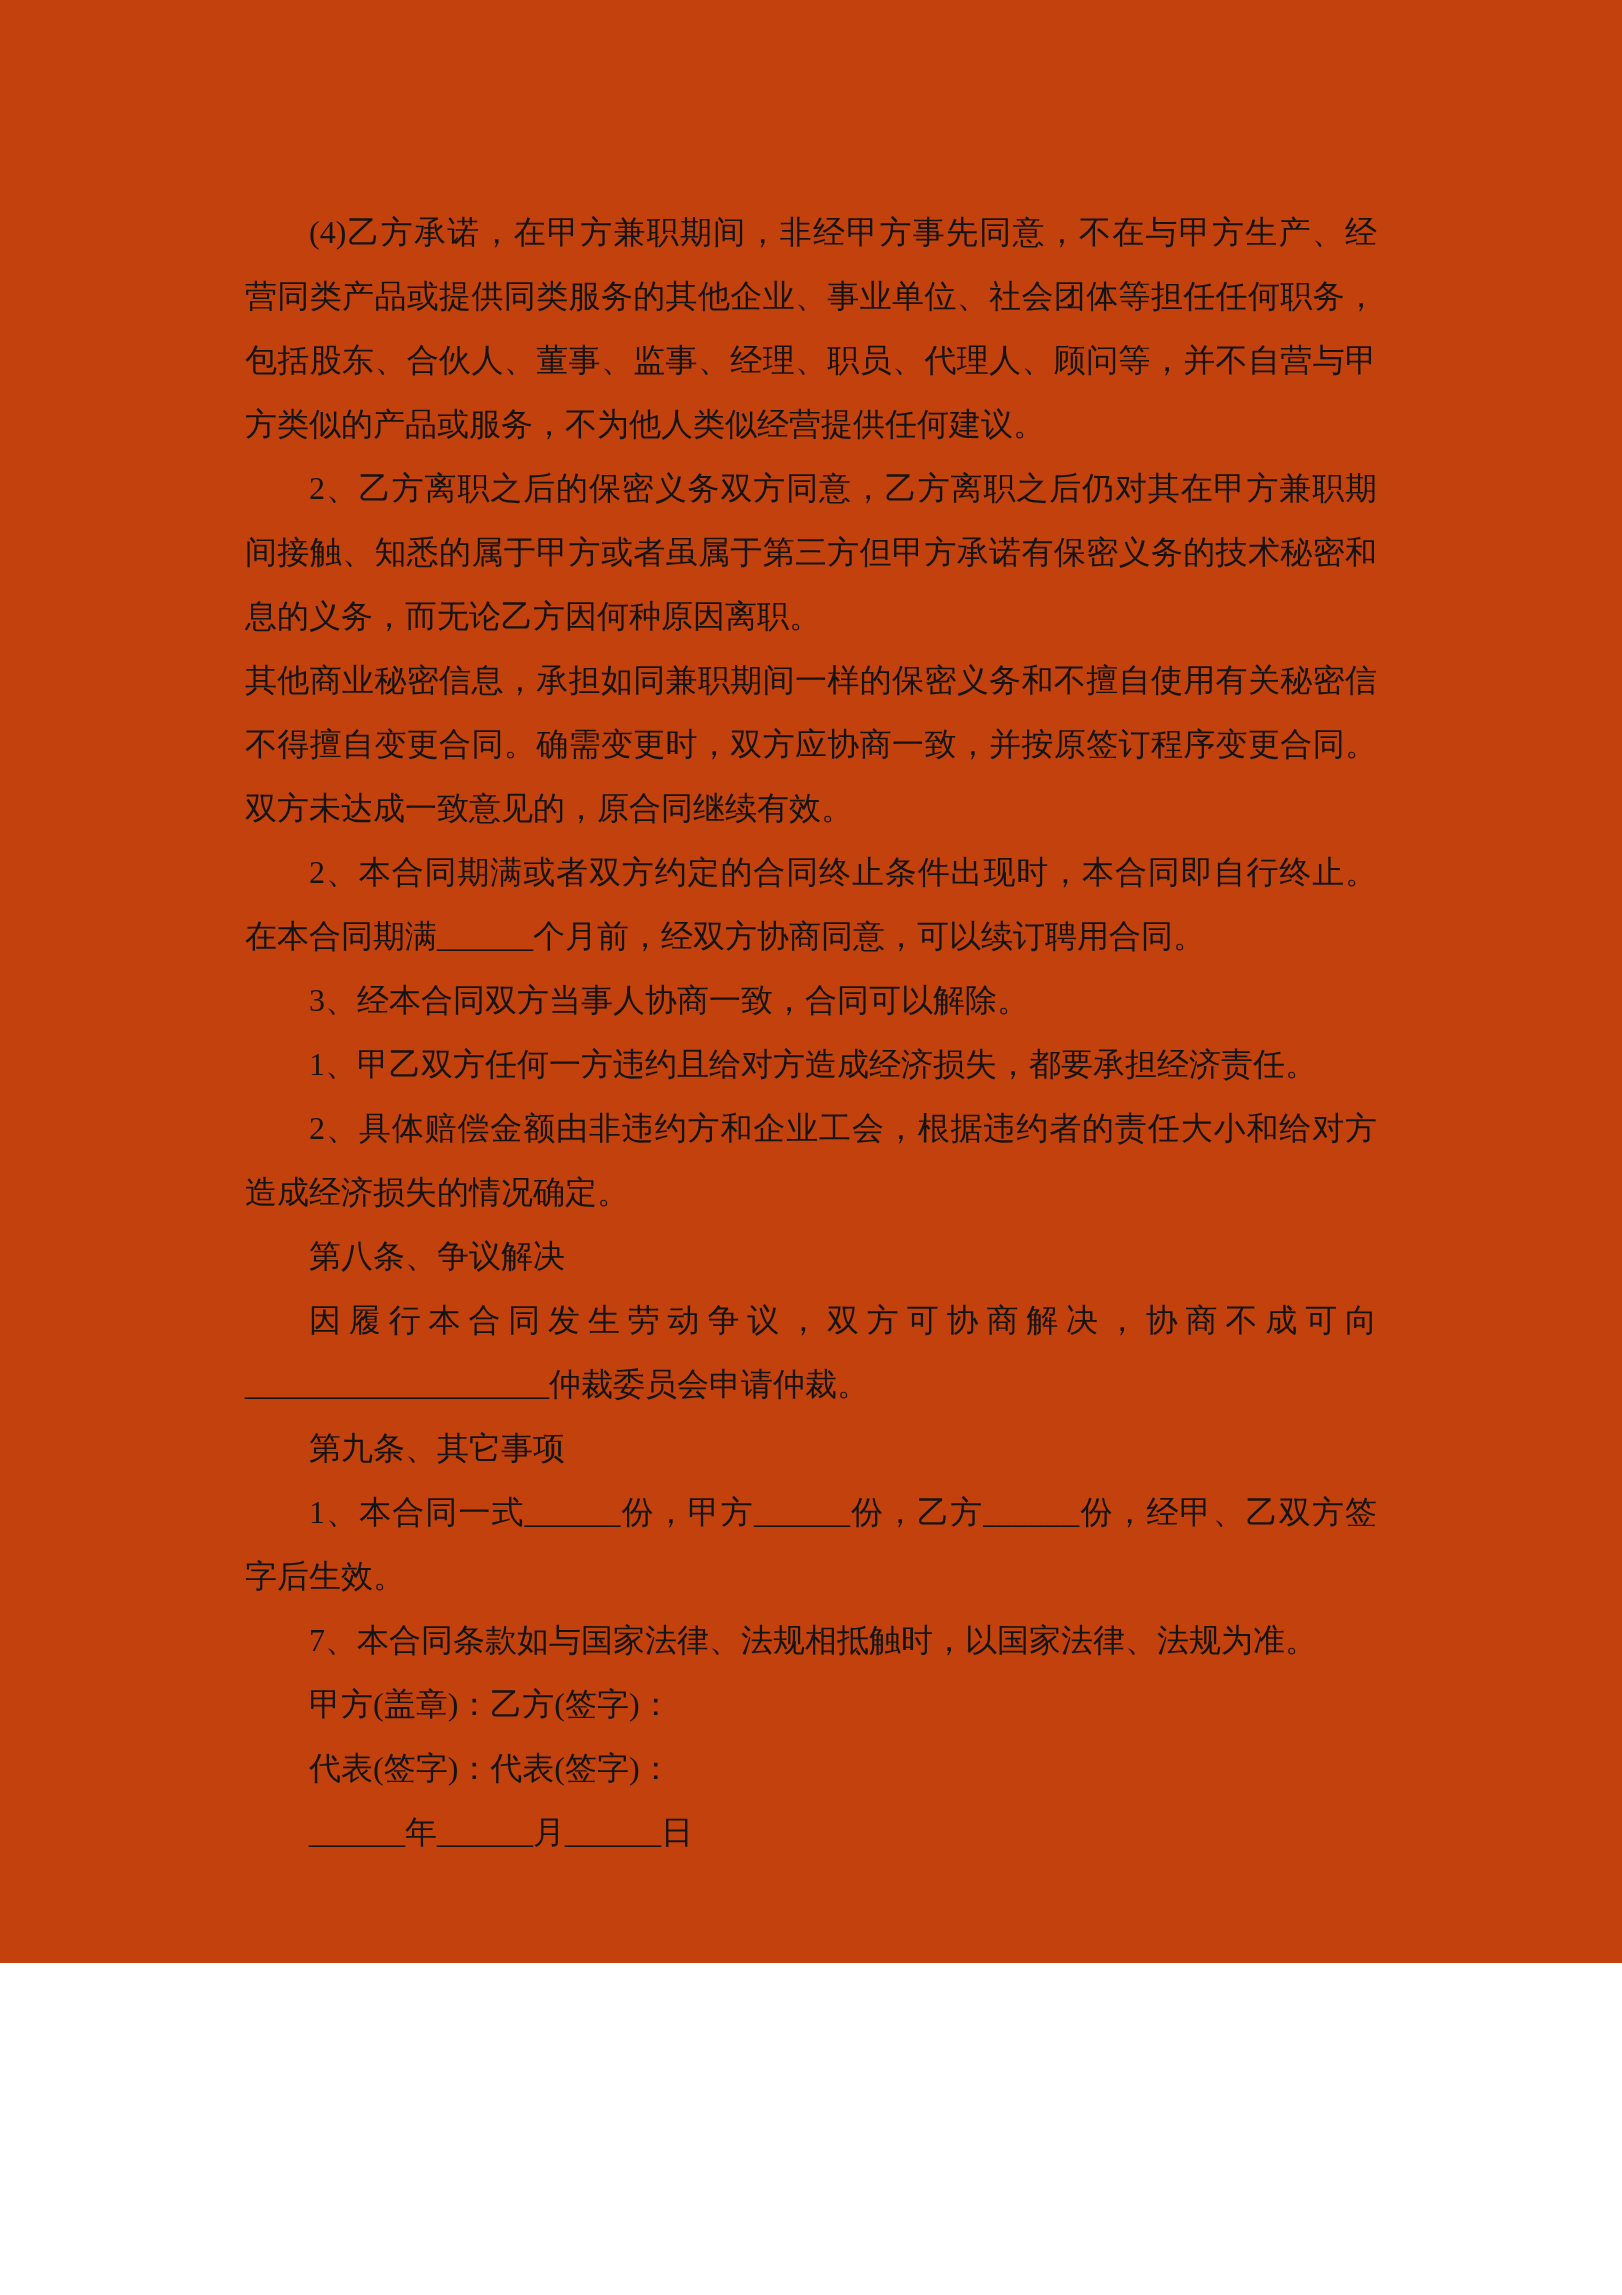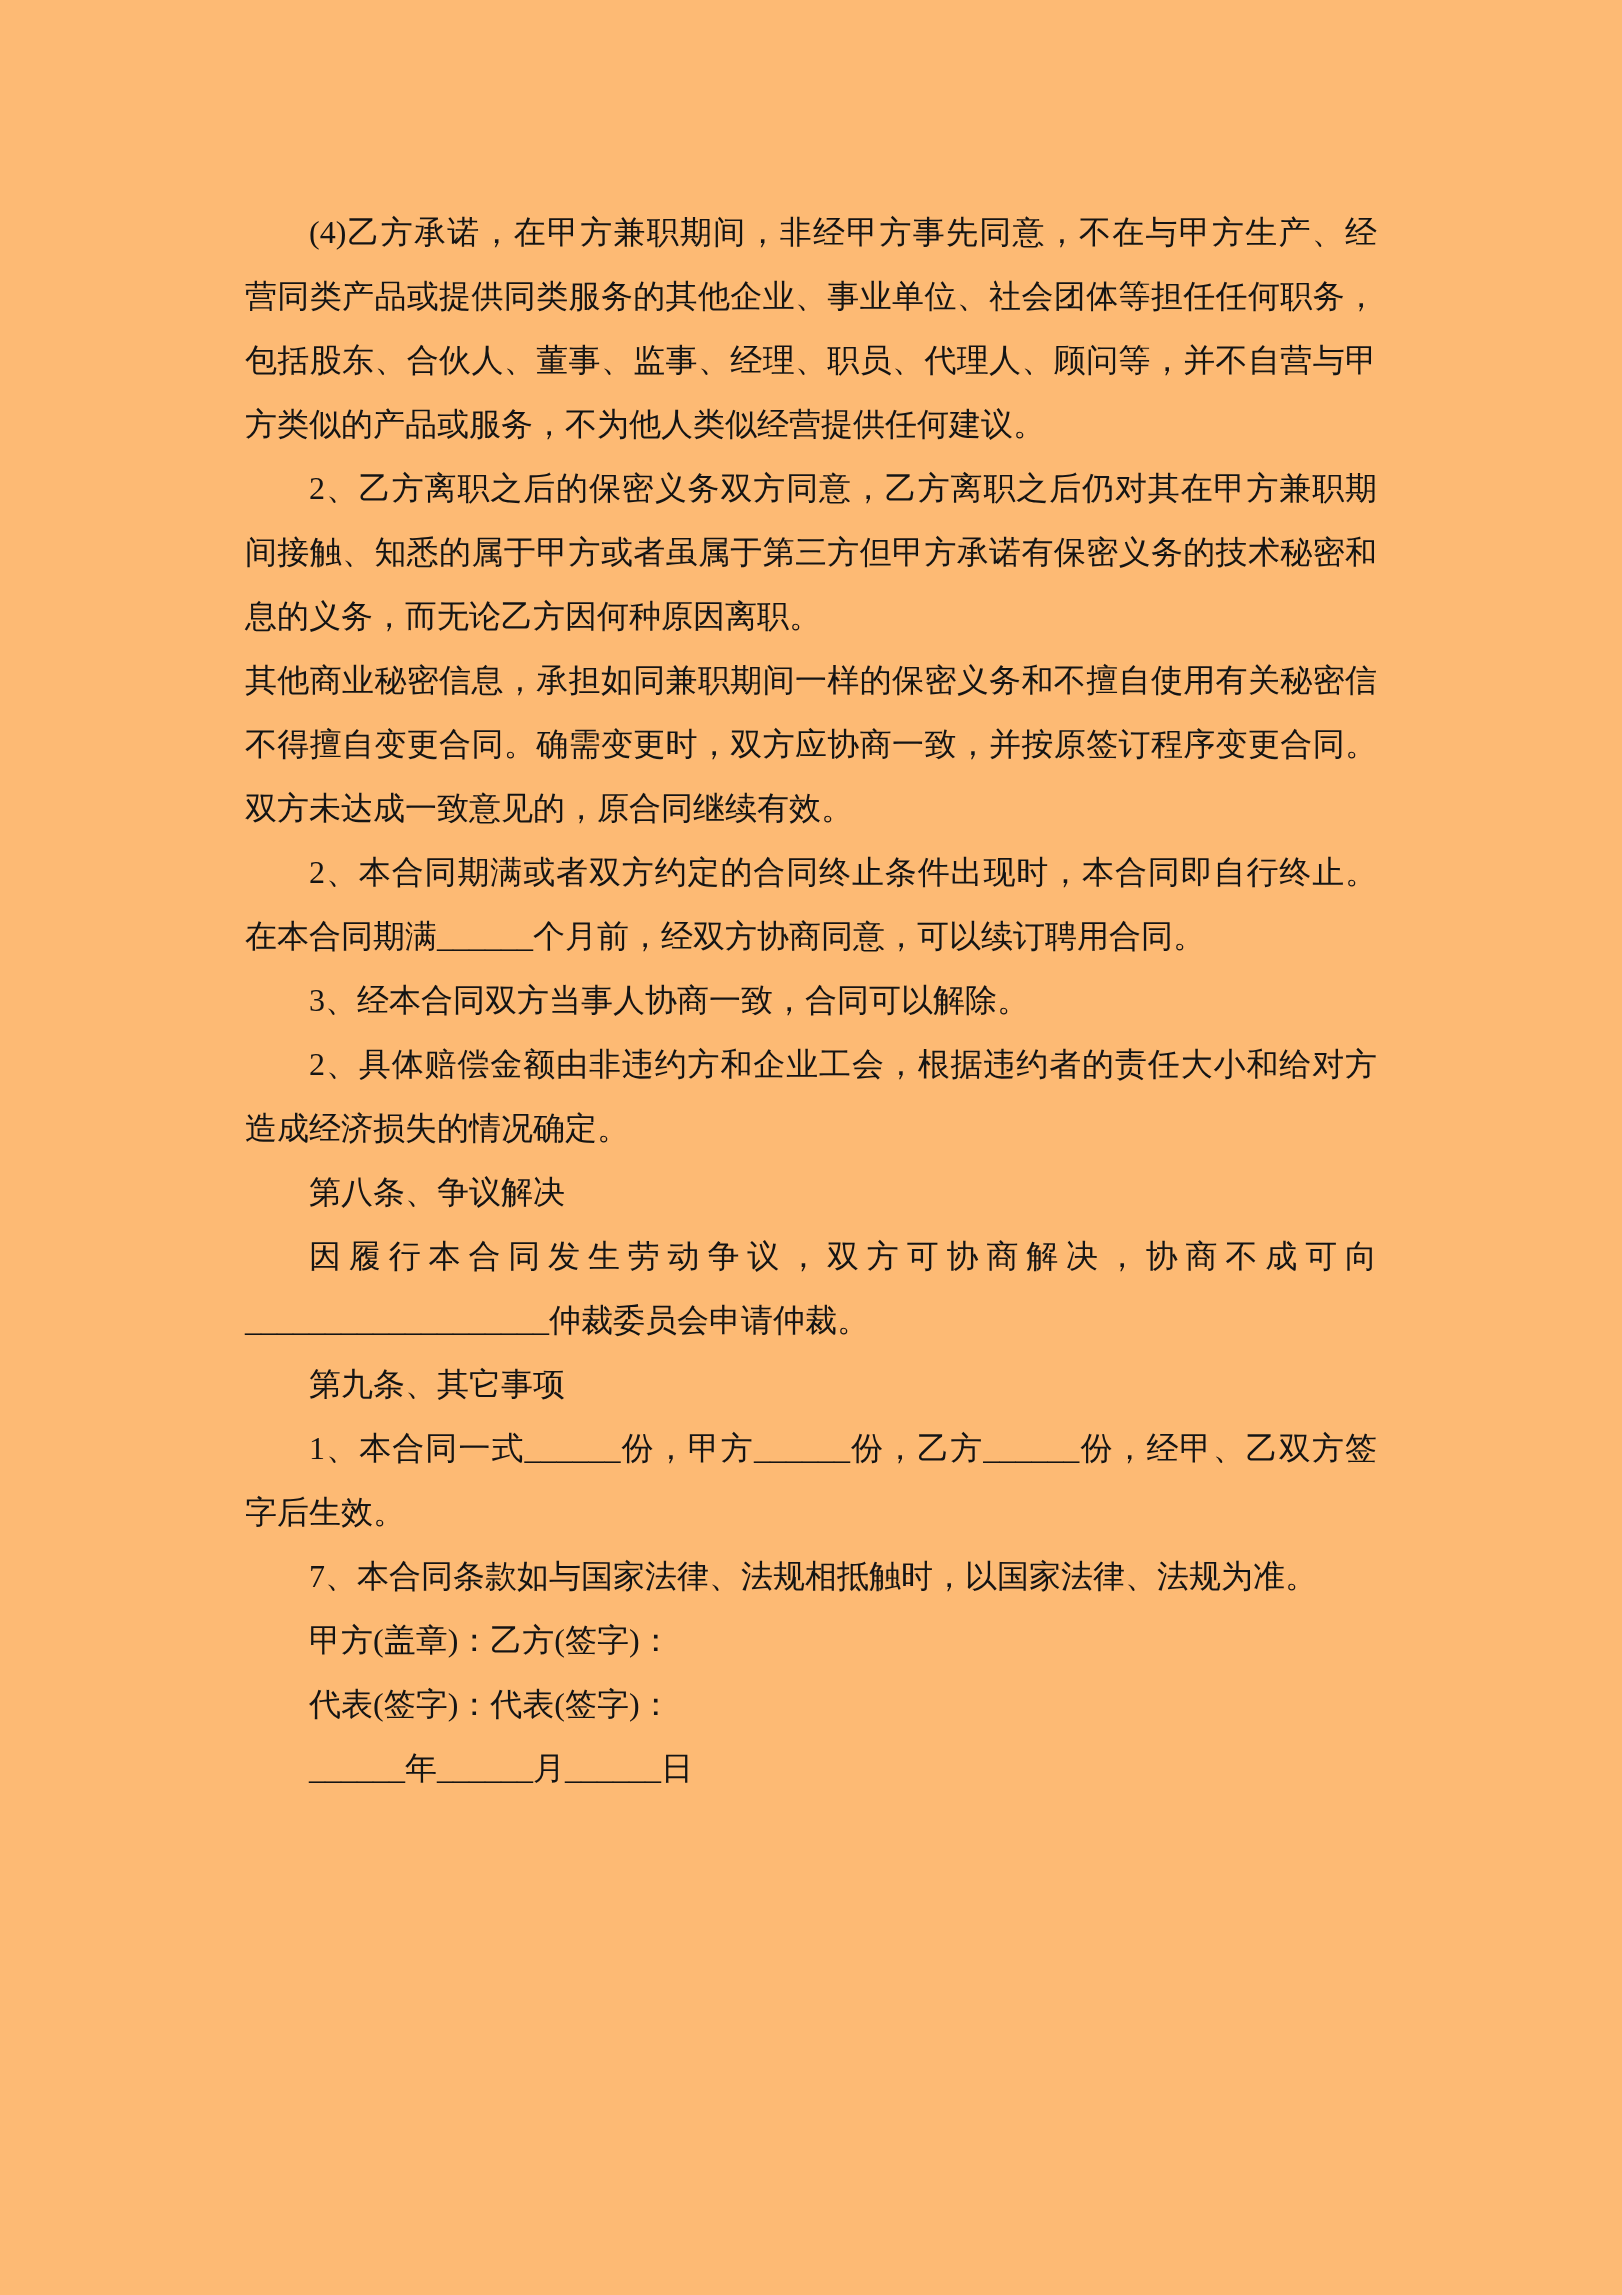--- a/index.html
+++ b/index.html
@@ -3,22 +3,22 @@
 <meta charset="utf-8">
 <style>
   html, body {
     margin: 0;
     padding: 0;
     background: #ffffff;
   }
   .page {
     position: relative;
     width: 1623px;
-    height: 2295px;
-    background: #fdba74;
+    height: 1963px;
+    background: #c2410c;
     overflow: hidden;
   }
   .doc {
     position: absolute;
     left: 245px;
     top: 200px;
     width: 1132px;
     font-family: "Liberation Serif", "DejaVu Serif", serif;
     font-size: 32px;
     color: #141414;
@@ -49,20 +49,21 @@
     <div class="ln">方类似的产品或服务，不为他人类似经营提供任何建议。</div>
     <div class="ln j i">2、乙方离职之后的保密义务双方同意，乙方离职之后仍对其在甲方兼职期</div>
     <div class="ln j">间接触、知悉的属于甲方或者虽属于第三方但甲方承诺有保密义务的技术秘密和</div>
     <div class="ln">息的义务，而无论乙方因何种原因离职。</div>
     <div class="ln j">其他商业秘密信息，承担如同兼职期间一样的保密义务和不擅自使用有关秘密信</div>
     <div class="ln j">不得擅自变更合同。确需变更时，双方应协商一致，并按原签订程序变更合同。</div>
     <div class="ln">双方未达成一致意见的，原合同继续有效。</div>
     <div class="ln j i">2、本合同期满或者双方约定的合同终止条件出现时，本合同即自行终止。</div>
     <div class="ln">在本合同期满______个月前，经双方协商同意，可以续订聘用合同。</div>
     <div class="ln i">3、经本合同双方当事人协商一致，合同可以解除。</div>
+    <div class="ln i">1、甲乙双方任何一方违约且给对方造成经济损失，都要承担经济责任。</div>
     <div class="ln j i">2、具体赔偿金额由非违约方和企业工会，根据违约者的责任大小和给对方</div>
     <div class="ln">造成经济损失的情况确定。</div>
     <div class="ln i">第八条、争议解决</div>
     <div class="ln j i">因履行本合同发生劳动争议，双方可协商解决，协商不成可向</div>
     <div class="ln">___________________仲裁委员会申请仲裁。</div>
     <div class="ln i">第九条、其它事项</div>
     <div class="ln j i">1、本合同一式______份，甲方______份，乙方______份，经甲、乙双方签</div>
     <div class="ln">字后生效。</div>
     <div class="ln i">7、本合同条款如与国家法律、法规相抵触时，以国家法律、法规为准。</div>
     <div class="ln i">甲方(盖章)：乙方(签字)：</div>

